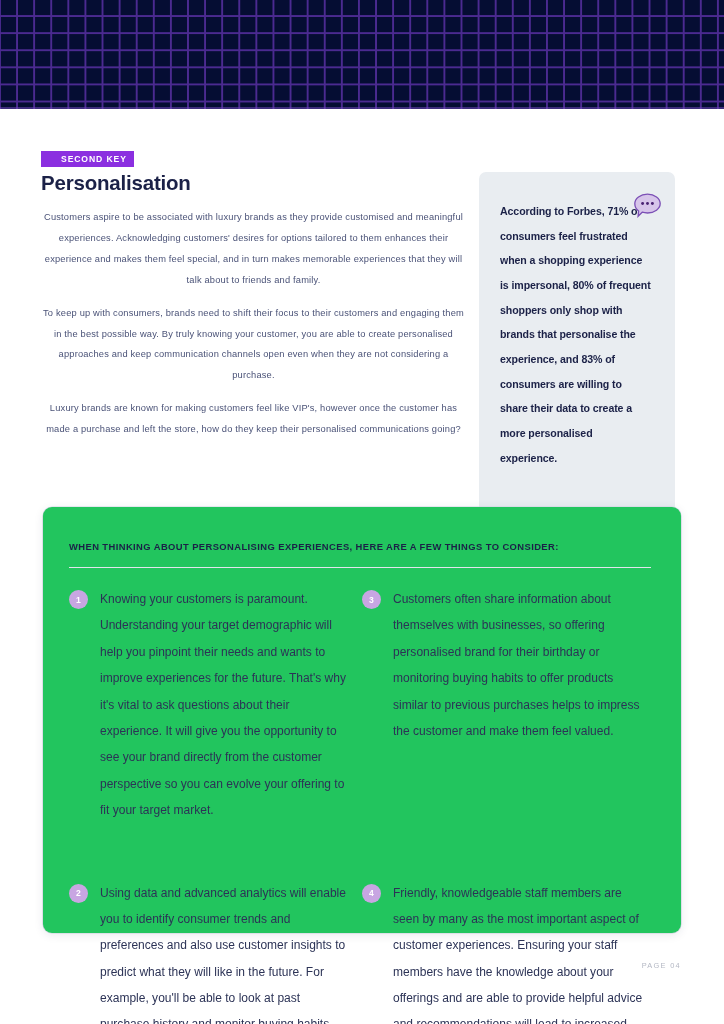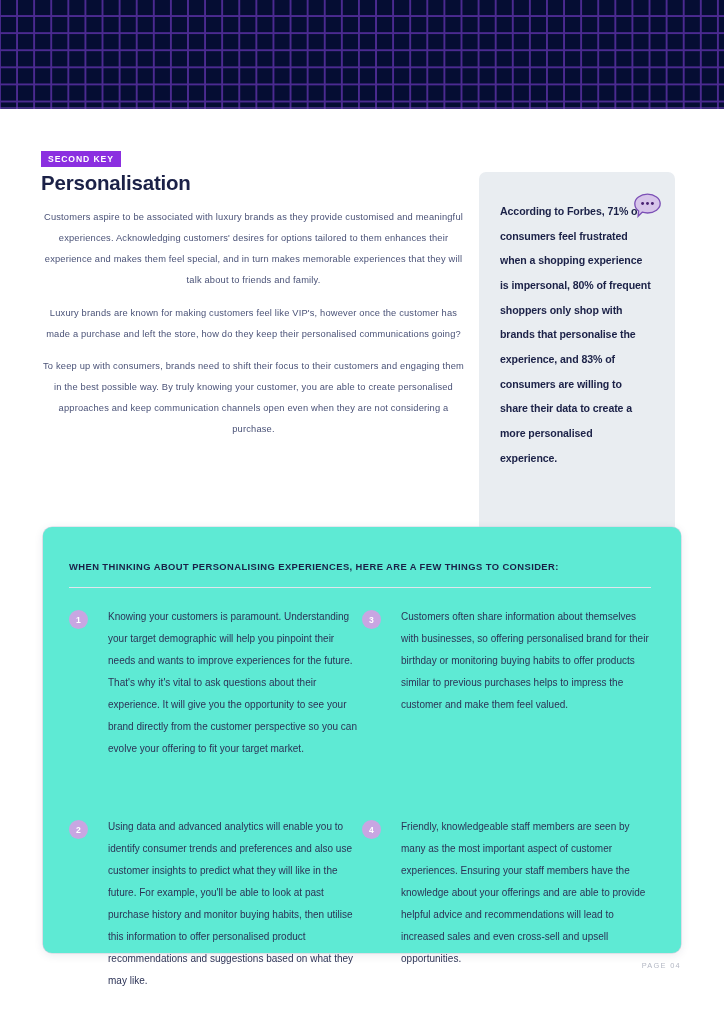--- a/index.html
+++ b/index.html
@@ -53,21 +53,21 @@
   
   .key-badge {
     position: absolute;
     left: 41px;
     top: 42px;
     background: #8b2fe0;
     color: #ffffff;
     font-size: 8.6px;
     font-weight: bold;
     letter-spacing: 0.9px;
-    padding: 4px 7px 3px 7px;
+    padding: 4px 7px 3px 20px;
     line-height: 1;
   }
 
   
   .page-title {
     position: absolute;
     left: 41px;
     top: 62px;
     font-size: 20.5px;
     font-weight: bold;
@@ -116,24 +116,24 @@
     right: 13px;
     top: 21px;
     width: 29px;
     height: 25px;
   }
 
   
   .consider-card {
     position: absolute;
     left: 43px;
-    top: 418px;
+    top: 398px;
     width: 638px;
     height: 426px;
-    background: #5eead4;
+    background: #22c55e;
     border-radius: 9px;
     box-shadow: 0 2px 10px rgba(30,40,80,0.10), 0 0 0 0.6px rgba(210,215,228,0.9);
   }
   .consider-heading {
     position: absolute;
     left: 26px;
     top: 34px;
     font-size: 9.4px;
     font-weight: bold;
     color: #1b2147;
@@ -170,22 +170,22 @@
     background: #c8a6e2;
     color: #ffffff;
     font-size: 8.6px;
     font-weight: bold;
     display: flex;
     align-items: center;
     justify-content: center;
     margin-top: 4px;
   }
   .item-text {
-    margin-left: 20px;
-    font-size: 10px;
+    margin-left: 12px;
+    font-size: 12px;
     line-height: 2.2;
     color: #2c3356;
     letter-spacing: 0.01px;
     width: 252px;
   }
 
   
   .page-footer {
     position: absolute;
     right: 43px;
@@ -204,22 +204,22 @@
 <div class="header-band-edge"></div>
 
 <div class="page">
 
   <div class="key-badge">SECOND KEY</div>
 
   <h1 class="page-title">Personalisation</h1>
 
   <div class="body-col">
     <p>Customers aspire to be associated with luxury brands as they provide customised and meaningful experiences. Acknowledging customers' desires for options tailored to them enhances their experience and makes them feel special, and in turn makes memorable experiences that they will talk about to friends and family.</p>
+    <p>To keep up with consumers, brands need to shift their focus to their customers and engaging them in the best possible way. By truly knowing your customer, you are able to create personalised approaches and keep communication channels open even when they are not considering a purchase.</p>
     <p>Luxury brands are known for making customers feel like VIP's, however once the customer has made a purchase and left the store, how do they keep their personalised communications going?</p>
-    <p>To keep up with consumers, brands need to shift their focus to their customers and engaging them in the best possible way. By truly knowing your customer, you are able to create personalised approaches and keep communication channels open even when they are not considering a purchase.</p>
   </div>
 
   <div class="quote-box">
     <svg class="bubble-icon" viewBox="0 0 29 25">
       <path d="M14.5 1.2 C21.6 1.2 27.2 5.4 27.2 10.6 C27.2 15.8 21.6 20.0 14.5 20.0 C12.6 20.0 10.8 19.7 9.2 19.2 L5.1 23.3 L5.6 18.0 C3.0 16.2 1.8 13.5 1.8 10.6 C1.8 5.4 7.4 1.2 14.5 1.2 Z" fill="#d7c5ea" stroke="#7b4fb5" stroke-width="1.3"></path>
       <circle cx="9.6" cy="10.5" r="1.45" fill="#4a2273"></circle>
       <circle cx="14.5" cy="10.5" r="1.45" fill="#4a2273"></circle>
       <circle cx="19.4" cy="10.5" r="1.45" fill="#4a2273"></circle>
     </svg>
     <div class="quote-text">According to Forbes, 71% of consumers feel frustrated when a shopping experience is impersonal, 80% of frequent shoppers only shop with brands that personalise the experience, and  83% of consumers are willing to share their data to create a more personalised experience.</div>

